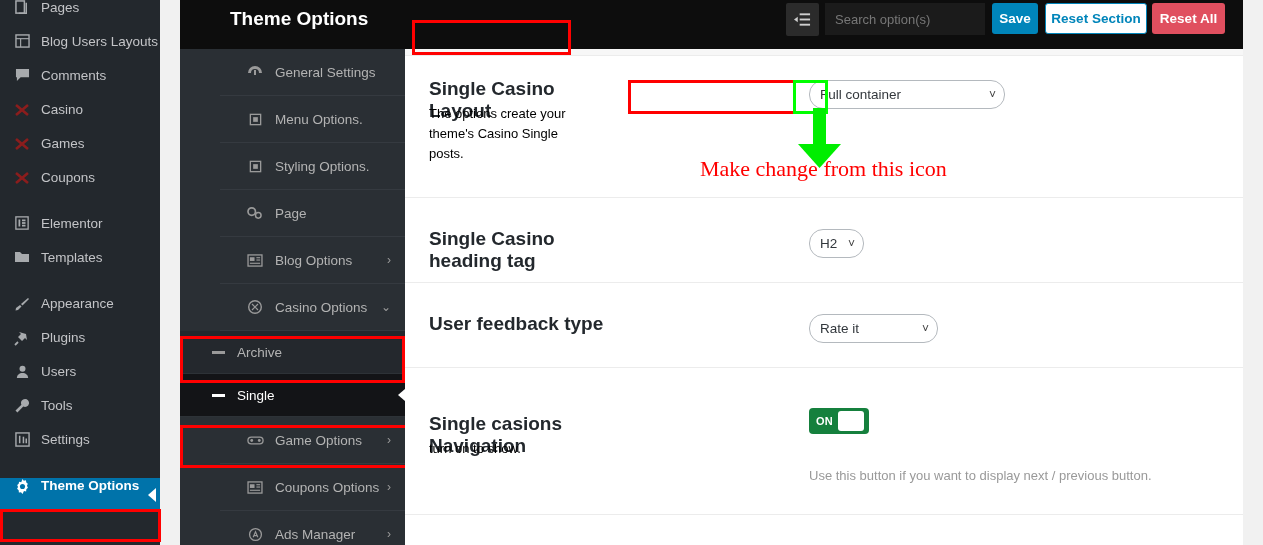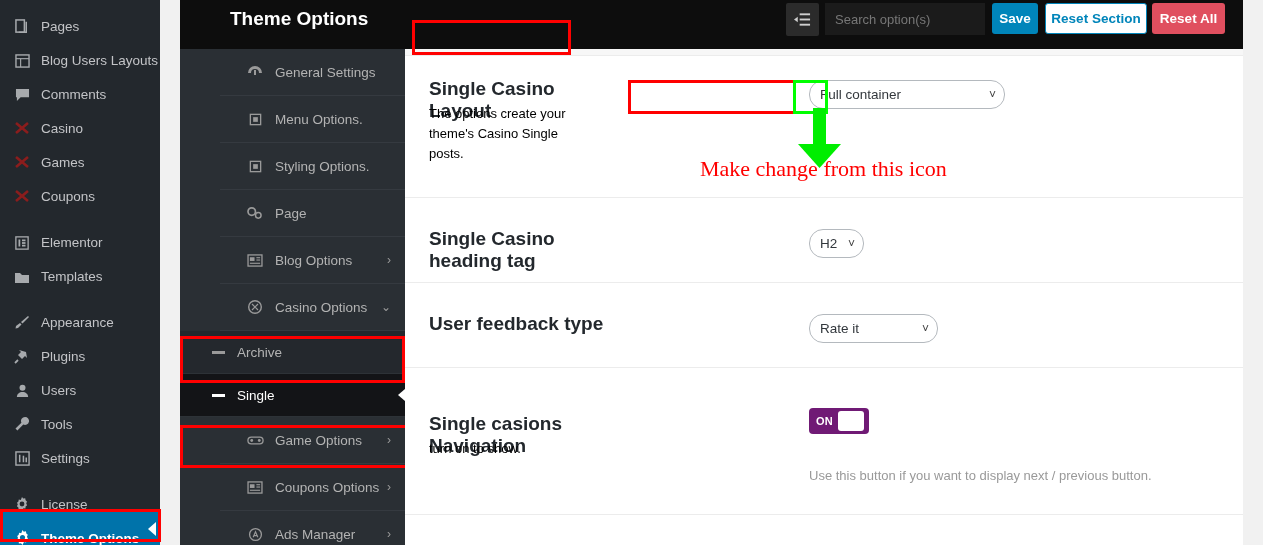--- a/index.html
+++ b/index.html
@@ -10,21 +10,21 @@
     overflow: hidden;
   }
   #app { position: relative; width: 1263px; height: 545px; }
 
   
   #wp-sidebar {
     position: absolute; left: 0; top: 0; width: 160px; height: 545px;
     background: #23282d; color: #eee;
   }
   .wp-item {
-    display: flex; align-items: flex-end; height: 34px;
+    display: flex; align-items: flex-start; height: 34px;
     padding-left: 11px; font-size: 13.5px; color: #c3c4c7;
     position: relative;
   }
   .wp-item .wp-ico {
     width: 22px; flex: 0 0 22px; display: flex; align-items: center;
     justify-content: center; margin-right: 8px; color: #a7aaad;
   }
   .wp-item .wp-lbl { white-space: nowrap; }
   .wp-gap { height: 12px; }
   .wp-item.active {
@@ -141,21 +141,21 @@
     font-size: 13px; color: #000000; line-height: 20px;
   }
   .sel {
     position: absolute; height: 29px; border: 1px solid #b4b9be;
     border-radius: 14px; background: #fff; display: flex; align-items: center;
     padding: 0 8px 0 10px; font-size: 13.5px; color: #32373c; cursor: pointer;
     justify-content: space-between;
   }
   .sel .arrow { font-size: 12px; color: #444; margin-left: 10px; }
   .toggle {
-    position: absolute; width: 60px; height: 26px; background: #701a75;
+    position: absolute; width: 60px; height: 26px; background: #15803d;
     border-radius: 4px; display: flex; align-items: center; cursor: pointer;
     padding: 3px;
   }
   .toggle .on-txt {
     color: #fff; font-size: 11px; font-weight: bold; padding: 0 5px 0 4px;
     letter-spacing: .3px;
   }
   .toggle .knob { width: 26px; height: 20px; background: #fff; border-radius: 3px; }
   .helper {
     position: absolute; font-size: 13px; color: #999;
@@ -310,29 +310,20 @@
             <line x1="5" y1="4" x2="5" y2="12" stroke="#a7aaad" stroke-width="1.6"></line>
             <line x1="9" y1="5" x2="9" y2="12" stroke="#a7aaad" stroke-width="1.6"></line>
             <line x1="12" y1="7" x2="12" y2="12" stroke="#a7aaad" stroke-width="1.6"></line>
           </svg>
       </span>
       <span class="wp-lbl">Settings</span>
     </div>
 
     <div class="wp-gap"></div>
 
-    <div class="wp-item">
-      <span class="wp-ico">
-        <svg width="16" height="16" viewBox="0 0 16 16">
-            <path d="M8 1l1.2 1.6 2-.4.4 2L13 5.5l-.8 1.9.9 1.8-1.5 1.4-.2 2-2-.3L8 15l-1.4-1.7-2 .3-.2-2-1.5-1.4.9-1.8L3 6.7l1.4-1.2.4-2 2 .4z" fill="#a7aaad"></path>
-            <circle cx="8" cy="8" r="2.4" fill="#23282d"></circle>
-          </svg>
-      </span>
-      <span class="wp-lbl">License</span>
-    </div>
 
     <div class="wp-item active">
       <span class="wp-ico">
         <svg width="17" height="17" viewBox="0 0 16 16">
             <path d="M8 1l1.2 1.6 2-.4.4 2L13 5.5l-.8 1.9.9 1.8-1.5 1.4-.2 2-2-.3L8 15l-1.4-1.7-2 .3-.2-2-1.5-1.4.9-1.8L3 6.7l1.4-1.2.4-2 2 .4z" fill="#ffffff"></path>
             <circle cx="8" cy="8" r="2.4" fill="#0073aa"></circle>
           </svg>
       </span>
       <span class="wp-lbl">Theme Options</span>
       <span class="flyarrow"></span>

